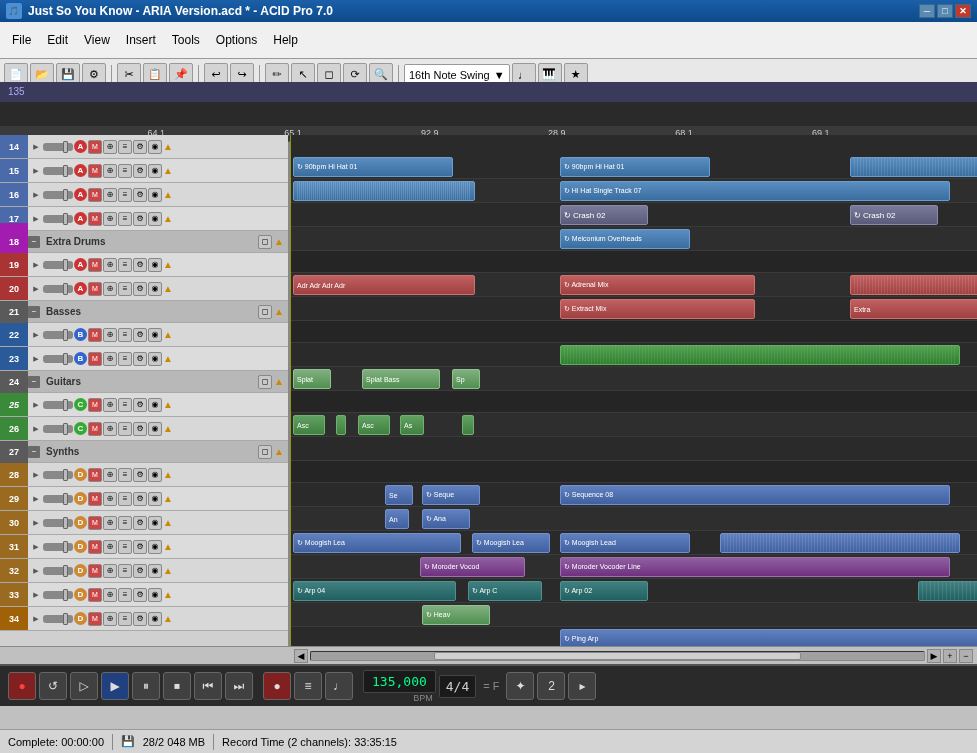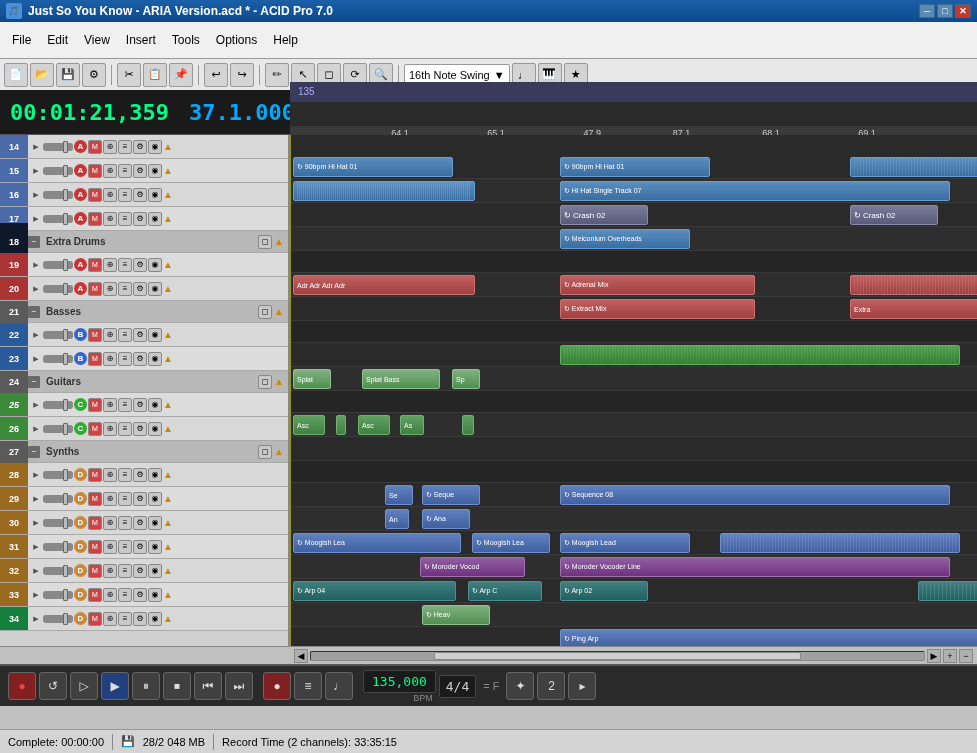--- a/index.html
+++ b/index.html
@@ -355,36 +355,32 @@
     <div class="tb-dropdown">
       <span>16th Note Swing</span>
       <span>▼</span>
     </div>
     <div class="tb-btn">♩</div>
     <div class="tb-btn">🎹</div>
     <div class="tb-btn">★</div>
   </div>
 
   <div style="display:flex; background:#1a1a1a; height:44px; align-items:center; border-bottom: 2px solid #555;">
-    <div id="time-display" style="width:290px; display:flex; align-items:center; padding:0 10px; gap:20px; height:44px;">
-      <span class="time-counter">00:01:21,359</span>
-      <span class="beat-counter">37.1.000</span>
-    </div>
 
     <div style="flex:1; background:#2a2a2a; height:60px; display:flex; flex-direction:column; position:relative;gap:24px;">
 
       <div style="height:24px; background:#3a3a5a; display:flex; align-items:center; padding:0 8px;">
         <span style="color:#aaaaff; font-size:10px;">135</span>
       </div>
 
       <div id="timeline-ruler" style="height:20px; position:relative; background:#3a3a3a; display:flex; align-items:flex-end;">
         <span class="ruler-mark" style="left:16%;">64.1</span>
         <span class="ruler-mark" style="left:30%;">65.1</span>
-        <span class="ruler-mark" style="left:44%;">47.9</span>
-        <span class="ruler-mark" style="left:57%;">87.1</span>
+        <span class="ruler-mark" style="left:44%;">92.9</span>
+        <span class="ruler-mark" style="left:57%;">28.9</span>
         <span class="ruler-mark" style="left:70%;">68.1</span>
         <span class="ruler-mark" style="left:84%;">69.1</span>
       </div>
     </div>
   </div>
 
   <div style="display:flex; flex:1; overflow:hidden; background:#2a2a2a;">
 
     <div id="track-controls" style="width:290px; flex-shrink:0; overflow-y:auto; overflow-x:hidden; background:#d0d0d0;">
 
@@ -450,21 +446,21 @@
           <div class="ctrl-btn" style="background:#cc4444;color:white;font-size:7px;">M</div>
           <div class="ctrl-btn" style="font-size:8px;">⊕</div>
           <div class="ctrl-btn" style="font-size:8px;">≡</div>
           <div class="ctrl-btn" style="font-size:8px;">⚙</div>
           <div class="ctrl-btn" style="font-size:8px;">◉</div>
           <span class="warning-icon">▲</span>
         </div>
       </div>
 
       <div class="track-row group-header" style="background:#b8b8b8;">
-        <div class="track-num" style="background:#0f172a; height:38px;">18</div>
+        <div class="track-num" style="background:#a21caf; height:38px;">18</div>
         <div class="track-expand">−</div>
         <span class="track-label">Extra Drums</span>
         <div style="margin-left:auto; display:flex; align-items:center; gap:2px; padding-right:4px;">
           <div class="ctrl-btn" style="font-size:8px;">◻</div>
           <span class="warning-icon">▲</span>
         </div>
       </div>
 
       <div class="track-row">
         <div class="track-num" style="background:#aa3333;">19</div>
@@ -688,21 +684,21 @@
           <div class="letter-badge badge-d">D</div>
           <div class="ctrl-btn" style="background:#cc4444;color:white;font-size:7px;">M</div>
           <div class="ctrl-btn" style="font-size:8px;">⊕</div>
           <div class="ctrl-btn" style="font-size:8px;">≡</div>
           <div class="ctrl-btn" style="font-size:8px;">⚙</div>
           <div class="ctrl-btn" style="font-size:8px;">◉</div>
           <span class="warning-icon">▲</span>
         </div>
       </div>
       <div class="track-row">
-        <div class="track-num" style="background:#15803d;">34</div>
+        <div class="track-num" style="background:#a16207;">34</div>
         <div class="track-controls-row">
           <div class="mini-btn">▶</div>
           <div style="width:30px; height:8px; background:#888; border-radius:3px; position:relative;">
               <div style="position:absolute;left:65%;top:-2px;width:5px;height:12px;background:#bbb;border:1px solid #666;border-radius:1px;"></div>
             </div>
           <div class="letter-badge badge-d">D</div>
           <div class="ctrl-btn" style="background:#cc4444;color:white;font-size:7px;">M</div>
           <div class="ctrl-btn" style="font-size:8px;">⊕</div>
           <div class="ctrl-btn" style="font-size:8px;">≡</div>
           <div class="ctrl-btn" style="font-size:8px;">⚙</div>

